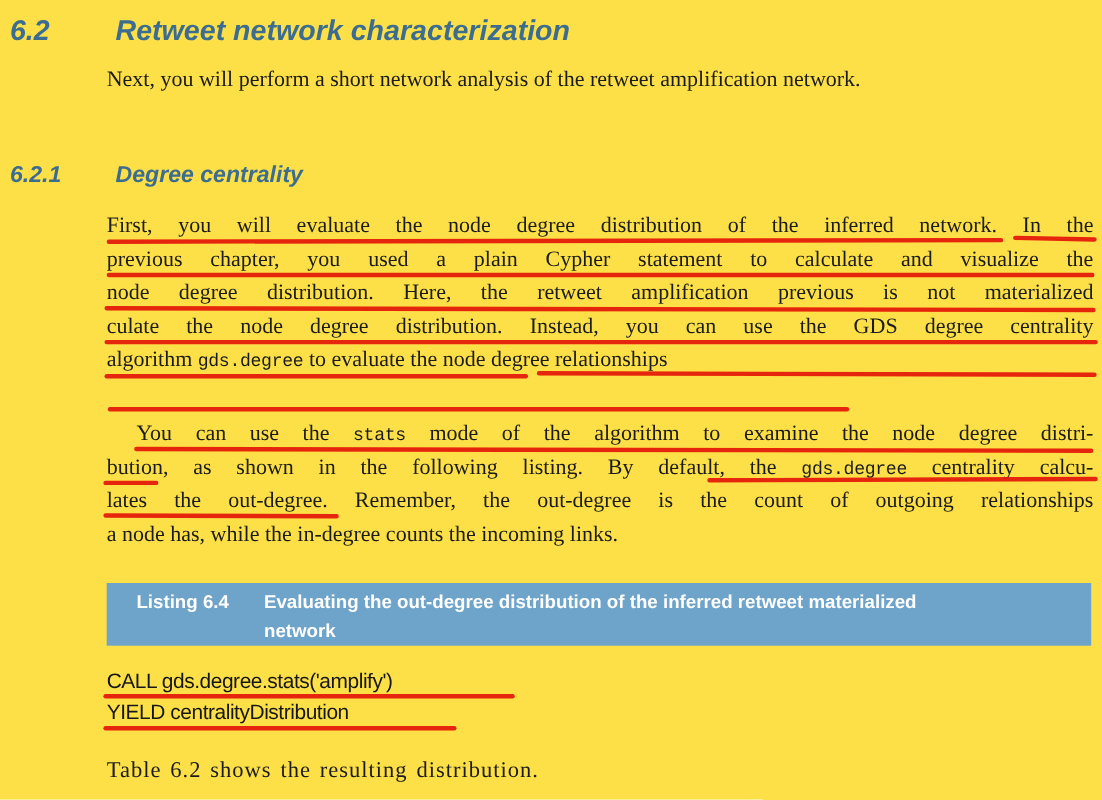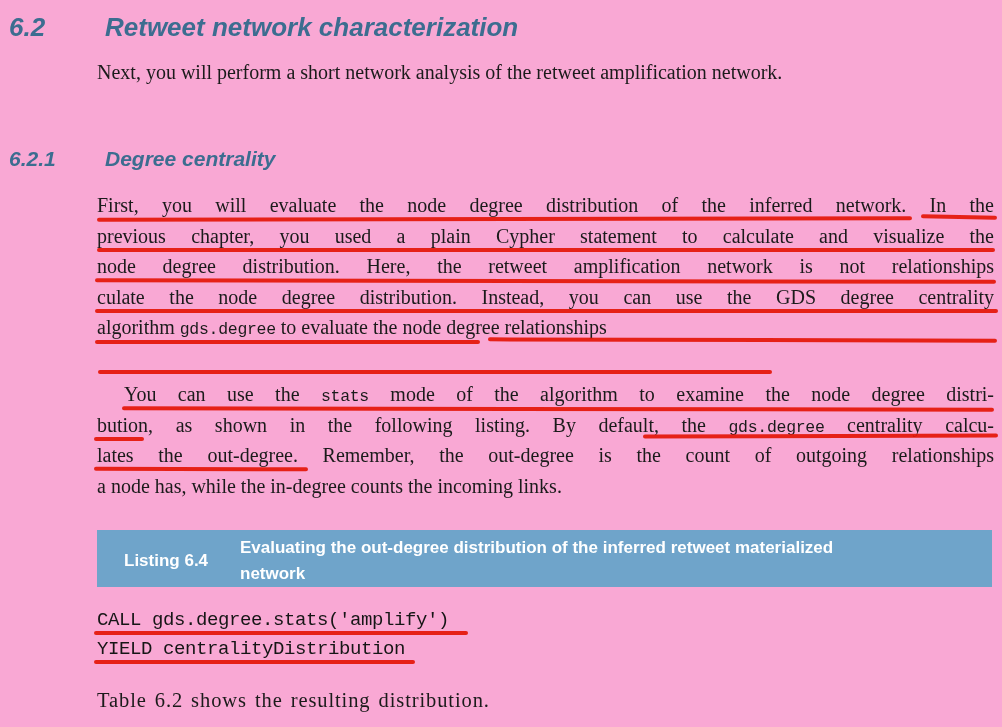--- a/index.html
+++ b/index.html
@@ -8,21 +8,21 @@
     --annotation-red:#e41709;
     --body-text:#1b1b1b;
     --code-text:#161616;
     --bar-text:#ffffff;
   }
   *{margin:0;padding:0;box-sizing:border-box;}
   html,body{background:#ffffff;}
   .page{
     position:relative;
     width:1002px;height:727px;
-    background:#f9a8d4;
+    background:#fde047;
     overflow:hidden;
     font-family:"Liberation Serif", serif;
     color:var(--body-text);
   }
   
   .h-sec{
     position:absolute;left:0;top:12px;width:1002px;
     font-family:"Liberation Sans", sans-serif;
     font-weight:bold;font-style:italic;
     color:var(--heading-blue);
@@ -56,32 +56,32 @@
   }
   
   .listing-bar{
     position:absolute;left:97px;top:530px;width:895px;height:57px;
     background:var(--bar-blue);
     color:var(--bar-text);
     font-family:"Liberation Sans", sans-serif;
     font-weight:bold;font-size:17px;line-height:26px;
     display:flex;
     padding:3px 0 0 27px;
-    align-items:center;
+    align-items:flex-start;
   }
   .listing-label{flex:0 0 116px;padding-top:2px;}
   .listing-caption{width:745px;padding-top:2px;}
   
   .codeblock{
     position:absolute;left:97px;top:606px;width:700px;
     font-size:19px;line-height:28.5px;
     color:var(--code-text);
   }
   .codeblock .tline{
-    font-family:Liberation Mono, monospace;
+    font-family:Liberation Sans, sans-serif;
     text-align:right;text-align-last:left;
     height:28.5px;letter-spacing:-0.4px;
   }
   
   .closing{
     position:absolute;left:97px;top:689px;width:897px;
     font-size:20.5px;letter-spacing:0.9px;word-spacing:2px;
   }
   
   .ul{
@@ -105,21 +105,21 @@
     </div>
 
   <div class="h-sub">
     <span class="h-num">6.2.1</span>
     <span class="h-title">Degree centrality</span>
   </div>
 
   <div class="para" style="top:190px;" data-ragged-last="">
       <div class="tline"><span>First, you will evaluate the node degree distribution of the inferred network. In the</span></div>
       <div class="tline"><span>previous chapter, you used a plain Cypher statement to calculate and visualize the</span></div>
-      <div class="tline"><span>node degree distribution. Here, the retweet amplification network is not relationships</span></div>
+      <div class="tline"><span>node degree distribution. Here, the retweet amplification previous is not materialized</span></div>
       <div class="tline"><span>culate the node degree distribution. Instead, you can use the GDS degree centrality</span></div>
       <div class="tline"><span>algorithm </span><span class="icode">gds.degree</span><span> to evaluate the node degree relationships</span></div>
     </div>
 
   <div class="para" style="top:379px;" data-ragged-last="">
       <div class="tline" style="text-indent: 27px;"><span>You can use the </span><span class="icode">stats</span><span> mode of the algorithm to examine the node degree distri-</span></div>
       <div class="tline"><span>bution, as shown in the following listing. By default, the </span><span class="icode">gds.degree</span><span> centrality calcu-</span></div>
       <div class="tline"><span>lates the out-degree. Remember, the out-degree is the count of outgoing relationships</span></div>
       <div class="tline"><span>a node has, while the in-degree counts the incoming links.</span></div>
     </div>

